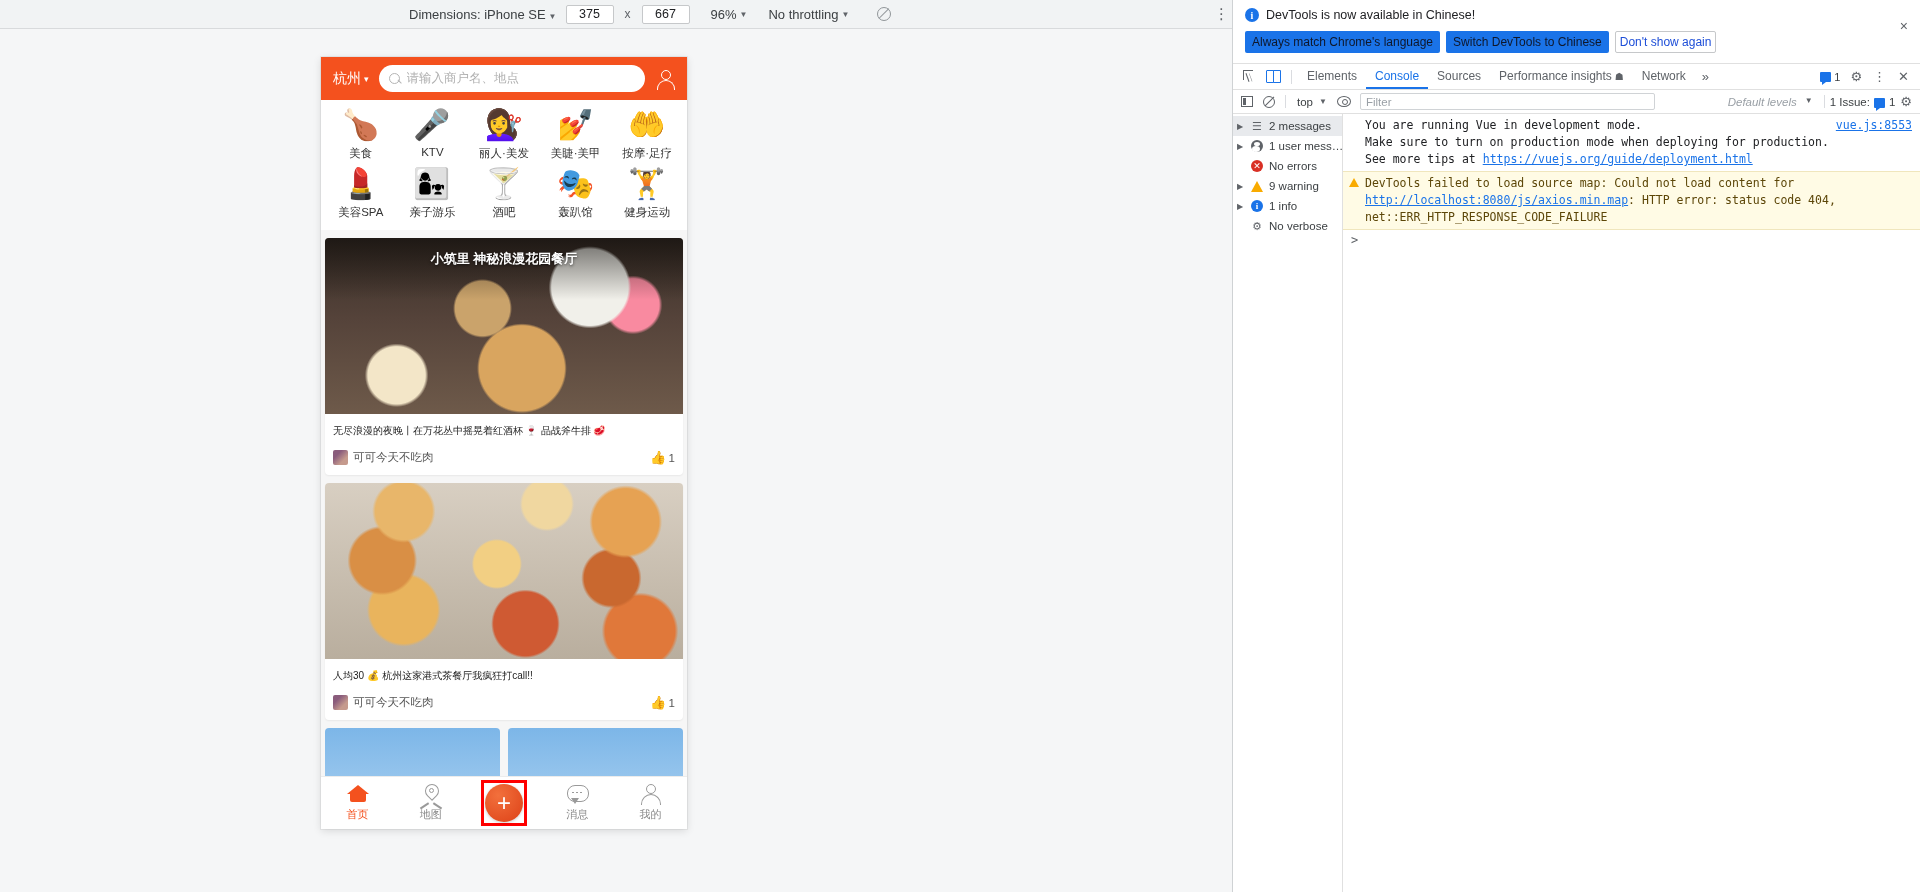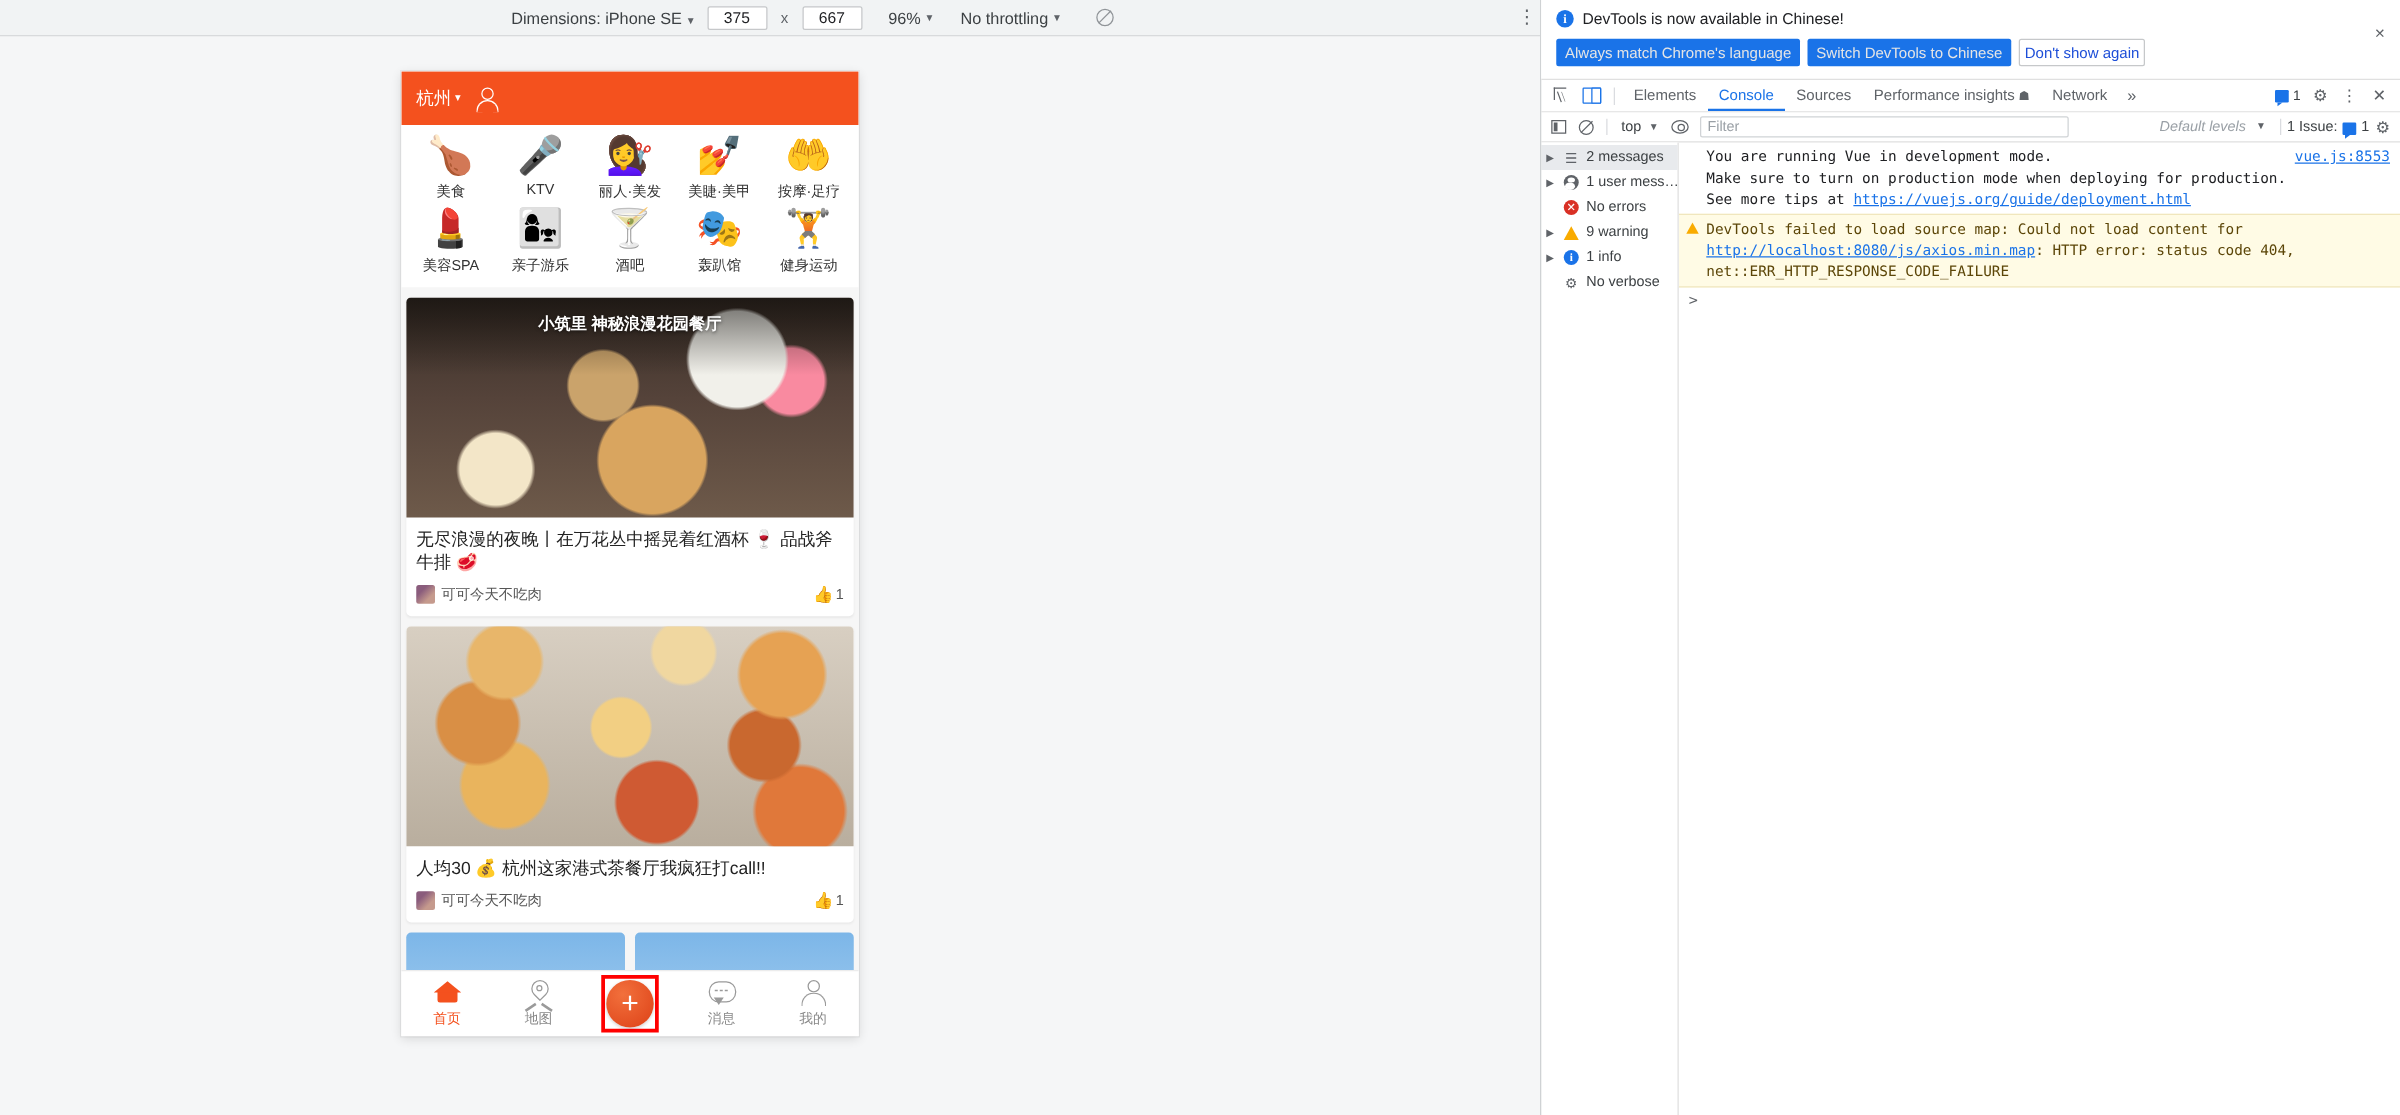--- a/index.html
+++ b/index.html
@@ -161,21 +161,21 @@
       radial-gradient(circle at 16% 44%, #d98f45 0 10%, transparent 11%),
       radial-gradient(circle at 48% 46%, #f2cf83 0 11%, transparent 12%),
       radial-gradient(circle at 80% 54%, #c9682f 0 9%, transparent 10%),
       radial-gradient(circle at 22% 72%, #e9b45d 0 11%, transparent 12%),
       radial-gradient(circle at 56% 80%, #cf5a33 0 13%, transparent 14%),
       radial-gradient(circle at 88% 84%, #e0783a 0 10%, transparent 11%),
       linear-gradient(#d8cfc2, #b9ae9e);
   }
   .card-title {
     padding: 8px 8px 2px 8px;
-    font-size: 14px; line-height: 18px; color: #222;
+    font-size: 10px; line-height: 18px; color: #222;
   }
   .card-meta {
     display: flex; align-items: center; justify-content: space-between;
     padding: 8px 8px 10px 8px;
   }
   .meta-left { display:flex; align-items:center; gap:5px; min-width:0; }
   .avatar {
     width: 15px; height: 15px; flex:none; border-radius: 2px;
     background: linear-gradient(135deg,#8a5c7c 30%, #c59a8d 70%);
   }
@@ -282,21 +282,21 @@
   }
   .banner-row1 { display:flex; align-items:center; gap:7px; }
   .info-ico {
     width:14px; height:14px; border-radius:50%; background:#1a73e8; color:#fff;
     font-size:10px; font-weight:700; display:flex; align-items:center; justify-content:center;
     flex:none; font-family:"Liberation Serif", serif;
   }
   .banner-text { font-size: 12.5px; color:#202124; }
   .banner-row2 { display:flex; align-items:center; gap:6px; margin-top:9px; }
   .btn-blue {
-    background:#1a73e8; color:#e5e5e5; border:none; border-radius:2px;
+    background:#1a73e8; color:#0f172a; border:none; border-radius:2px;
     font-size:12px; padding: 4px 7px; cursor:pointer; font-family:inherit;
     white-space: nowrap;
   }
   .btn-plain {
     background:#fff; color:#1d4ed8; border:1px solid #c6c8ca; border-radius:2px;
     font-size:12px; padding: 3px 4px; cursor:pointer; font-family:inherit;
     white-space: nowrap;
   }
   .banner-close {
     position:absolute; right:12px; top:19px;
@@ -441,20 +441,24 @@
       <div class="dt-kebab">⋮</div>
     </div>
 
     <div class="phone">
       <div class="phone-scroll">
 
         <div class="app-header">
           <div class="city">
             <span>杭州</span>
             <span class="chev">▾</span>
+          </div>
+          <div class="searchbox">
+            <span class="search-ico"></span>
+            <span class="search-ph">请输入商户名、地点</span>
           </div>
           <div class="user-ico"></div>
         </div>
 
         <div class="cat-grid">
           <div class="cat-cell">
             <div class="cat-emoji">🍗</div>
             <div class="cat-label">美食</div>
           </div>
           <div class="cat-cell">

